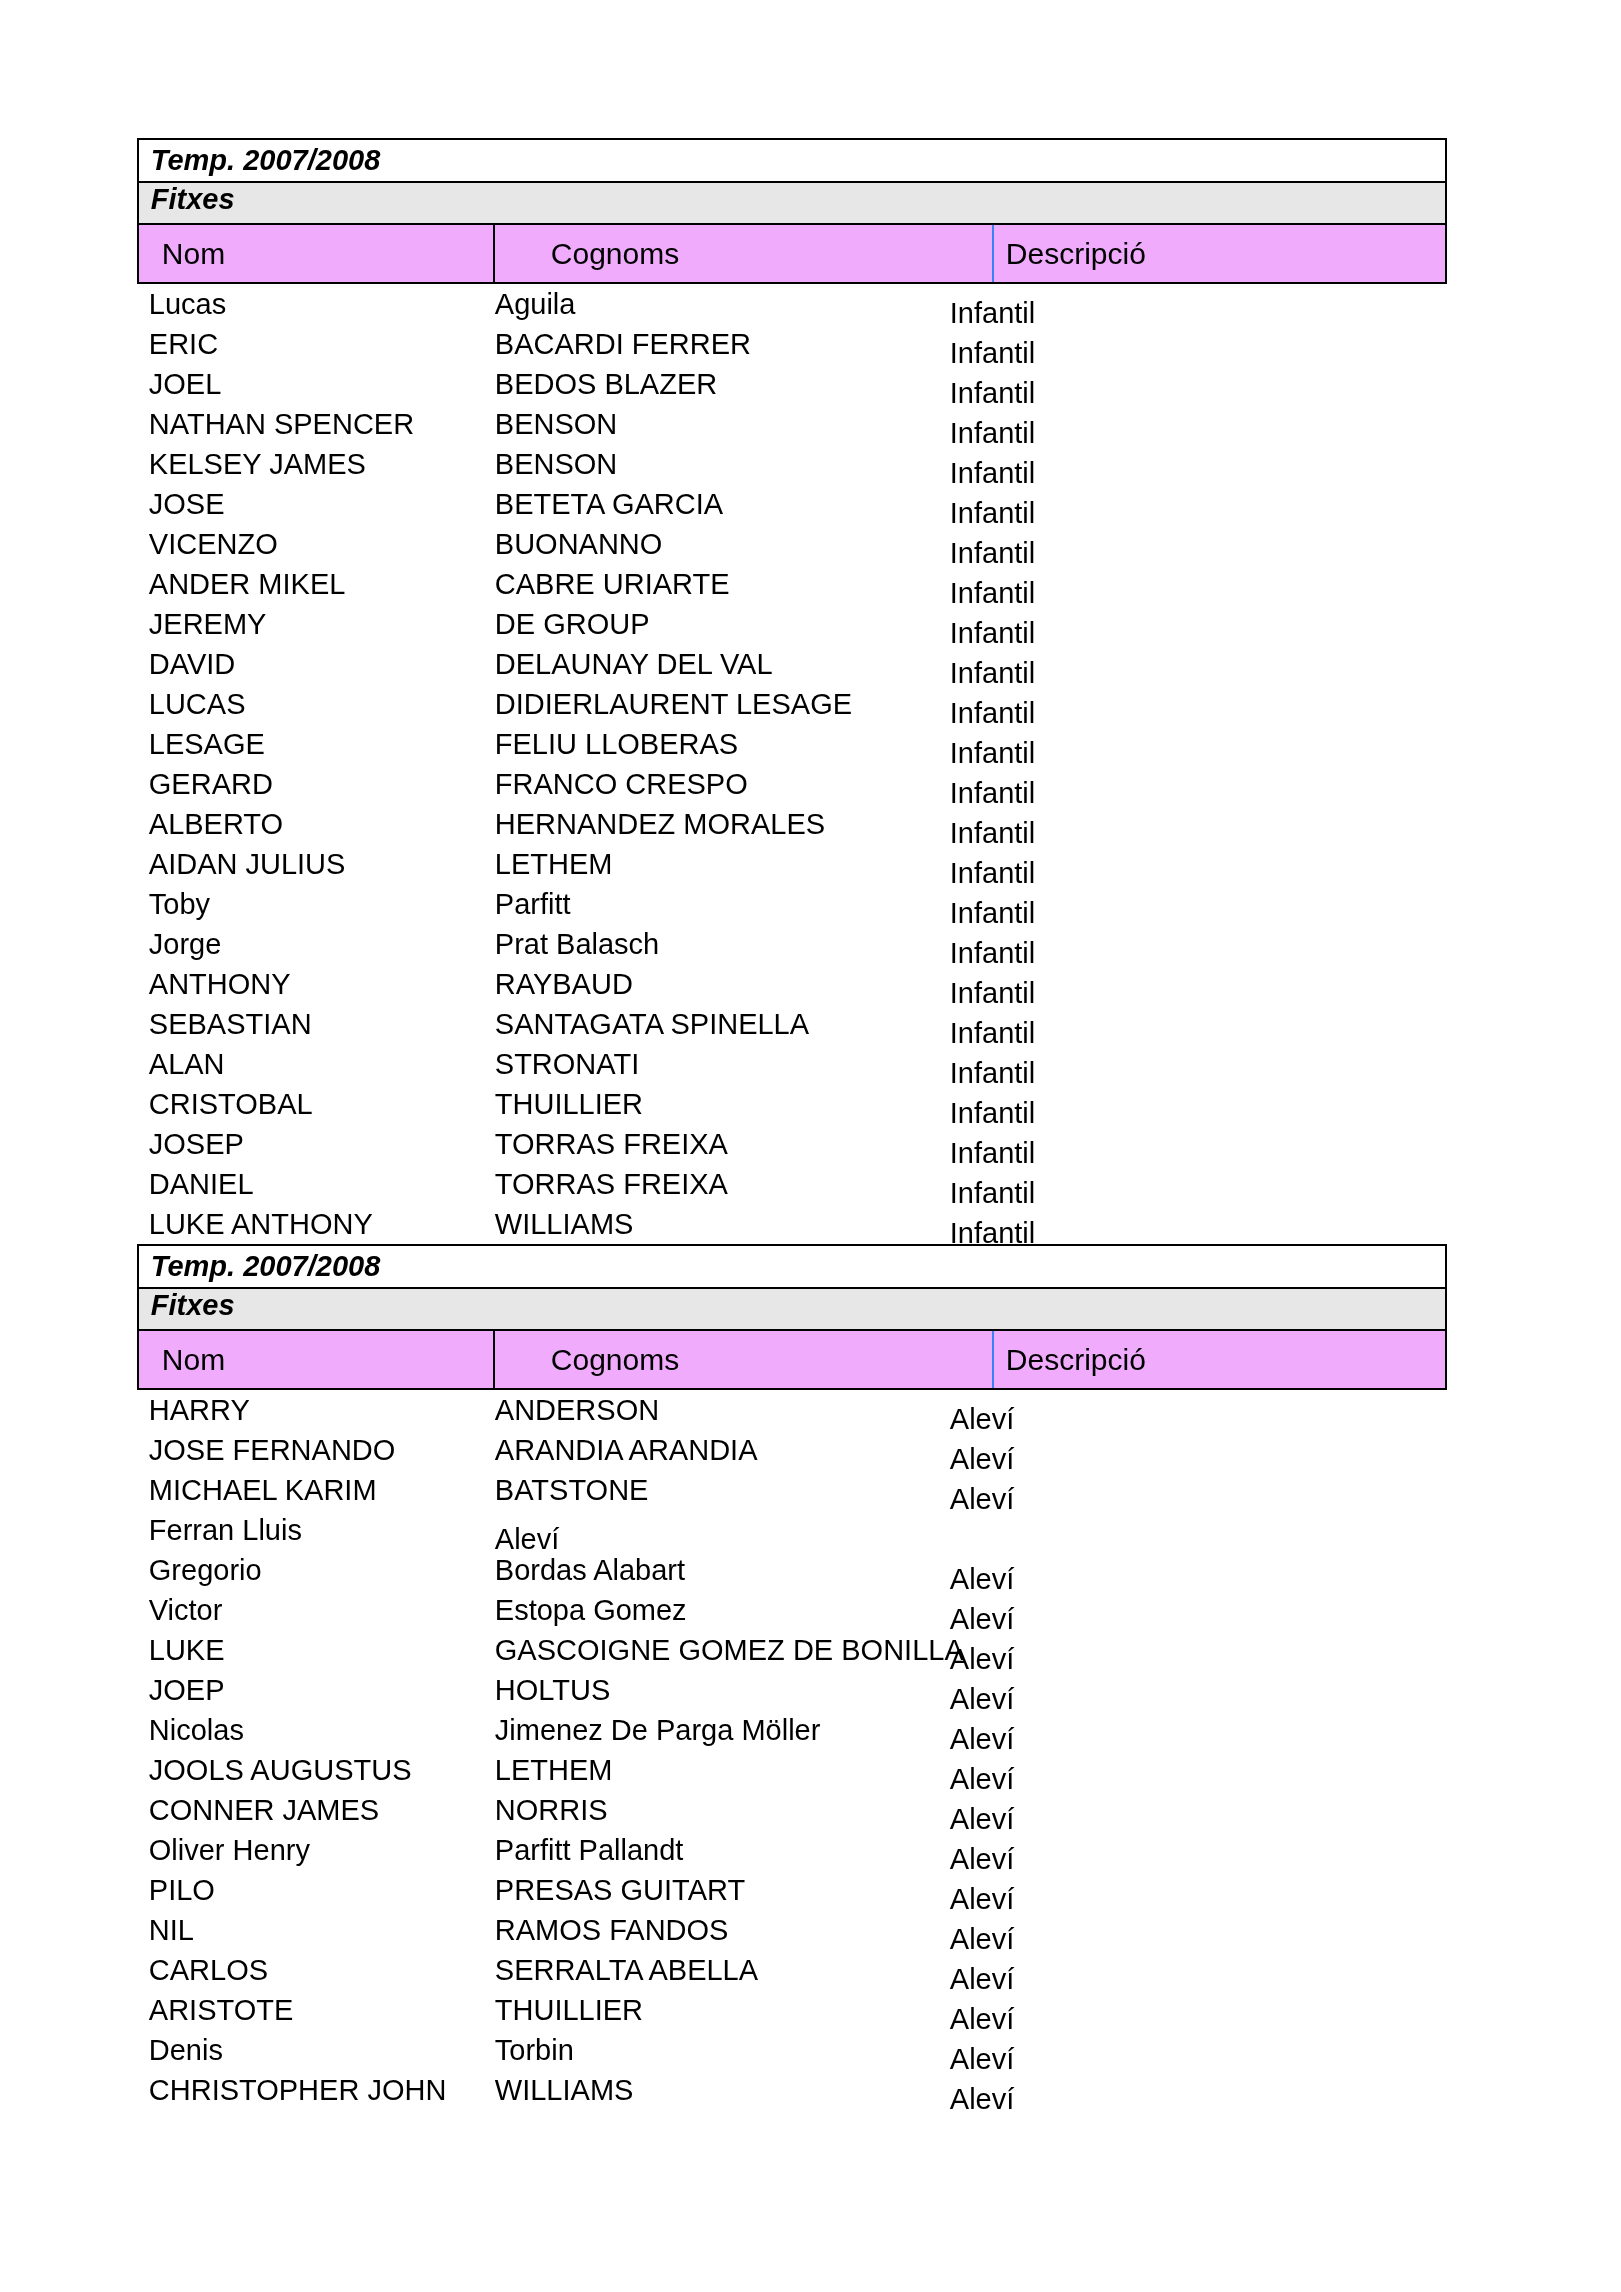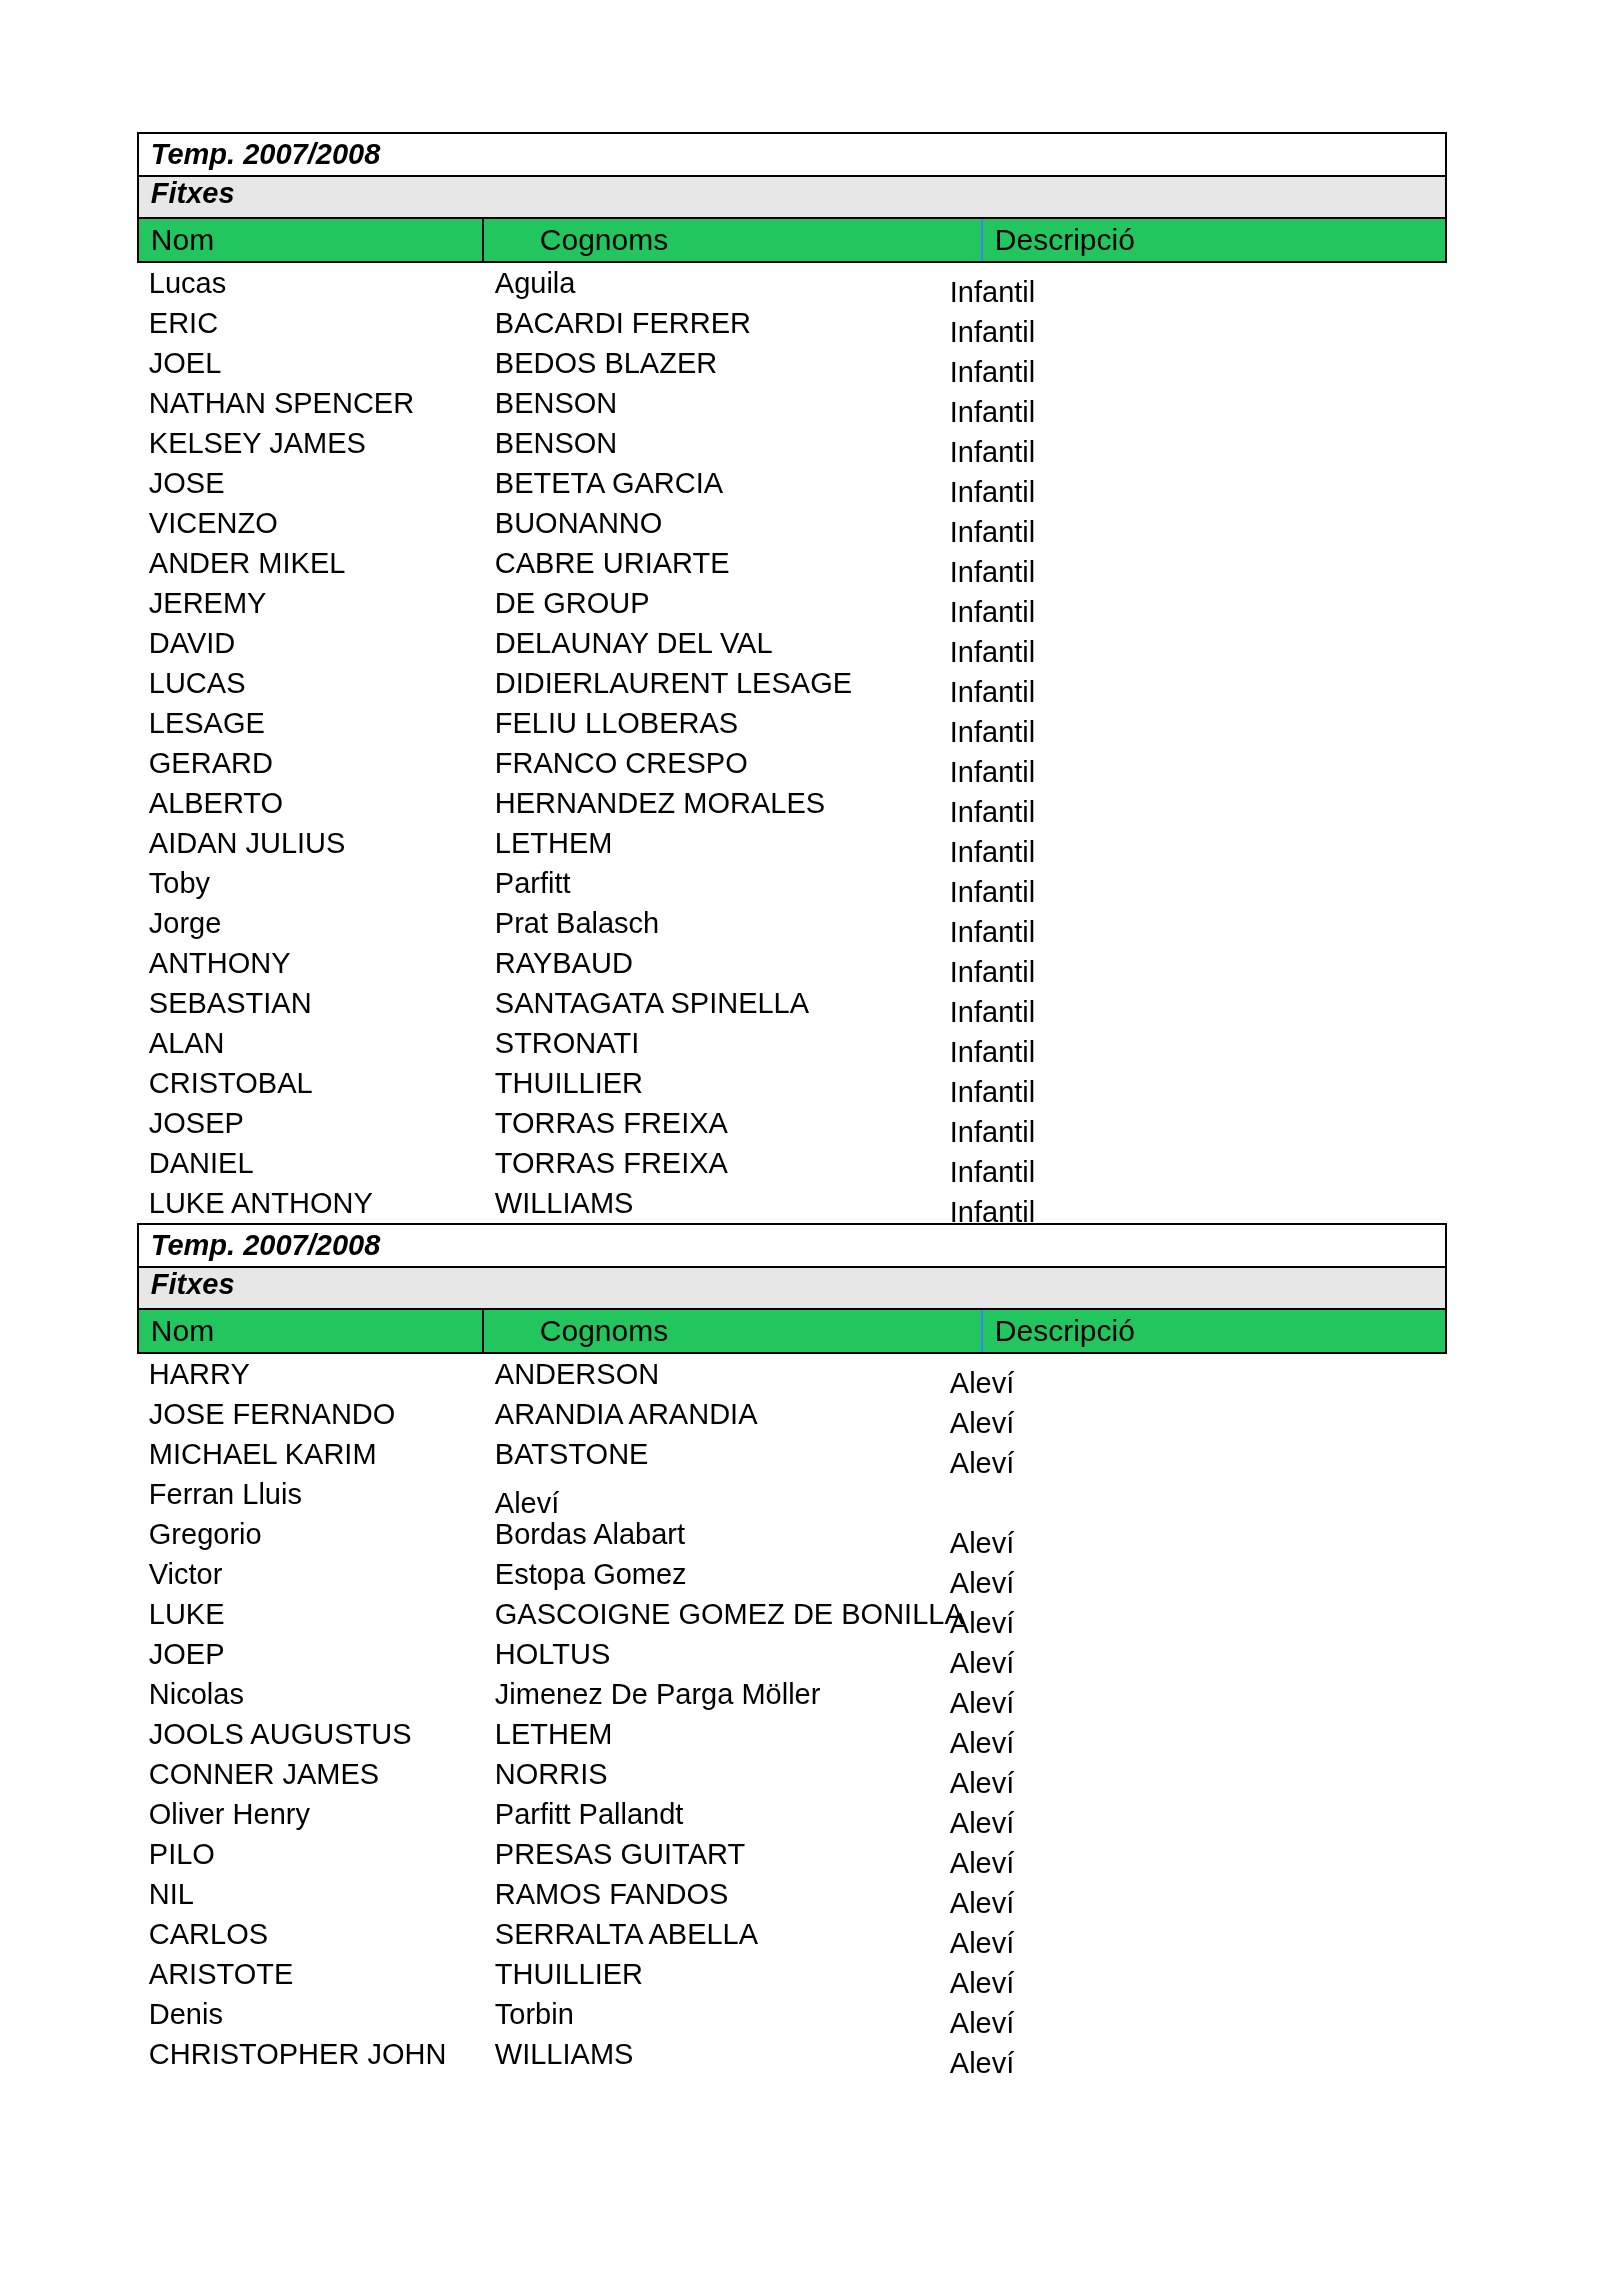--- a/index.html
+++ b/index.html
@@ -11,21 +11,21 @@
     width: 1621px;
     height: 2293px;
     position: relative;
     font-family: "Liberation Sans", sans-serif;
     color: #000000;
     overflow: hidden;
   }
   .sheet {
     position: absolute;
     left: 137px;
-    top: 132px;
+    top: 138px;
     width: 1310px;
   }
   .tbl-header {
     box-sizing: border-box;
     width: 1310px;
     border: 2.9px solid #000000;
   }
   .row-season {
     box-sizing: border-box;
     height: 43px;
@@ -45,23 +45,24 @@
     border-bottom: 2px solid #000000;
     display: flex;
     align-items: flex-start;
     padding-left: 11.8px;
     font-size: 29px;
     font-weight: bold;
     font-style: italic;
   }
   .row-cols {
     box-sizing: border-box;
-    height: 42px;
-    background: #22c55e;
-    display: flex;
+    height: 57px;
+    background: #f0abfc;
+    display: flex;
+    padding-left: 11px;
   }
   .row-cols .hcell {
     box-sizing: border-box;
     display: flex;
     align-items: center;
     padding-left: 11.8px;
     font-size: 30px;
   }
   .row-cols .hcell.h0 { width: 345px; border-right: 2px solid #000000; }
   .row-cols .hcell.h1 { width: 455px; border-right: 2px solid #3b82f6; margin-left: 44px; }

